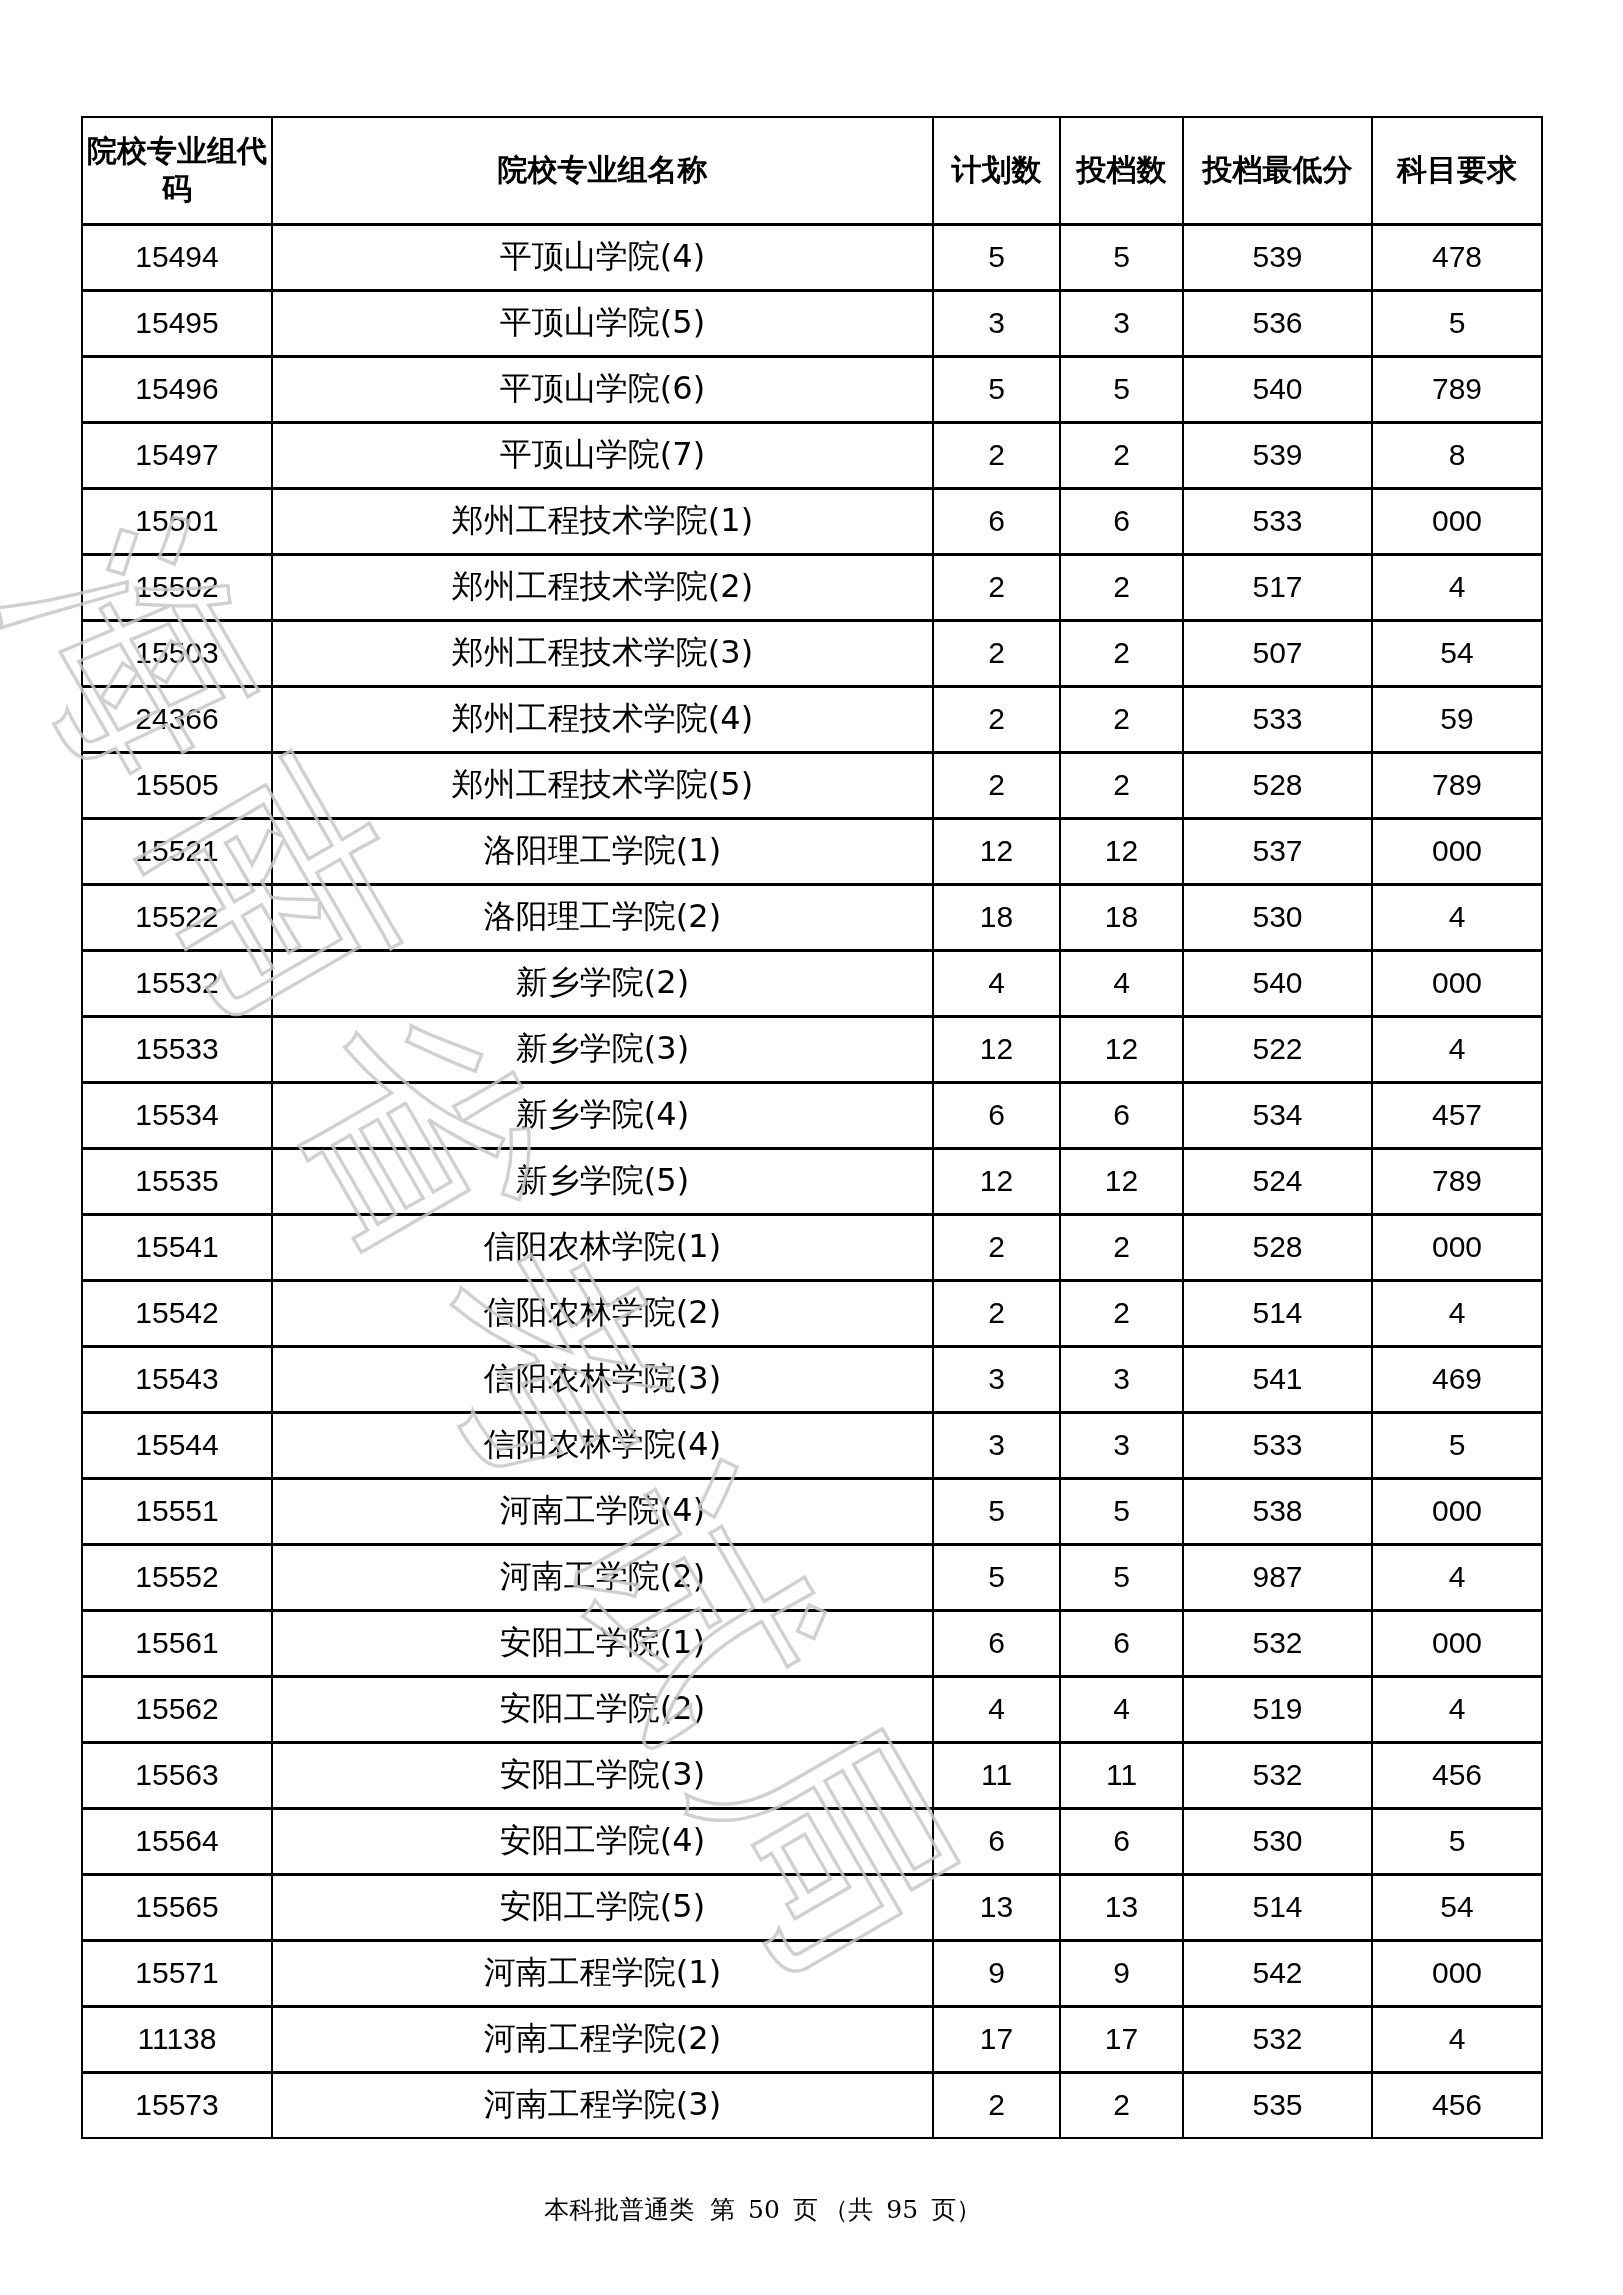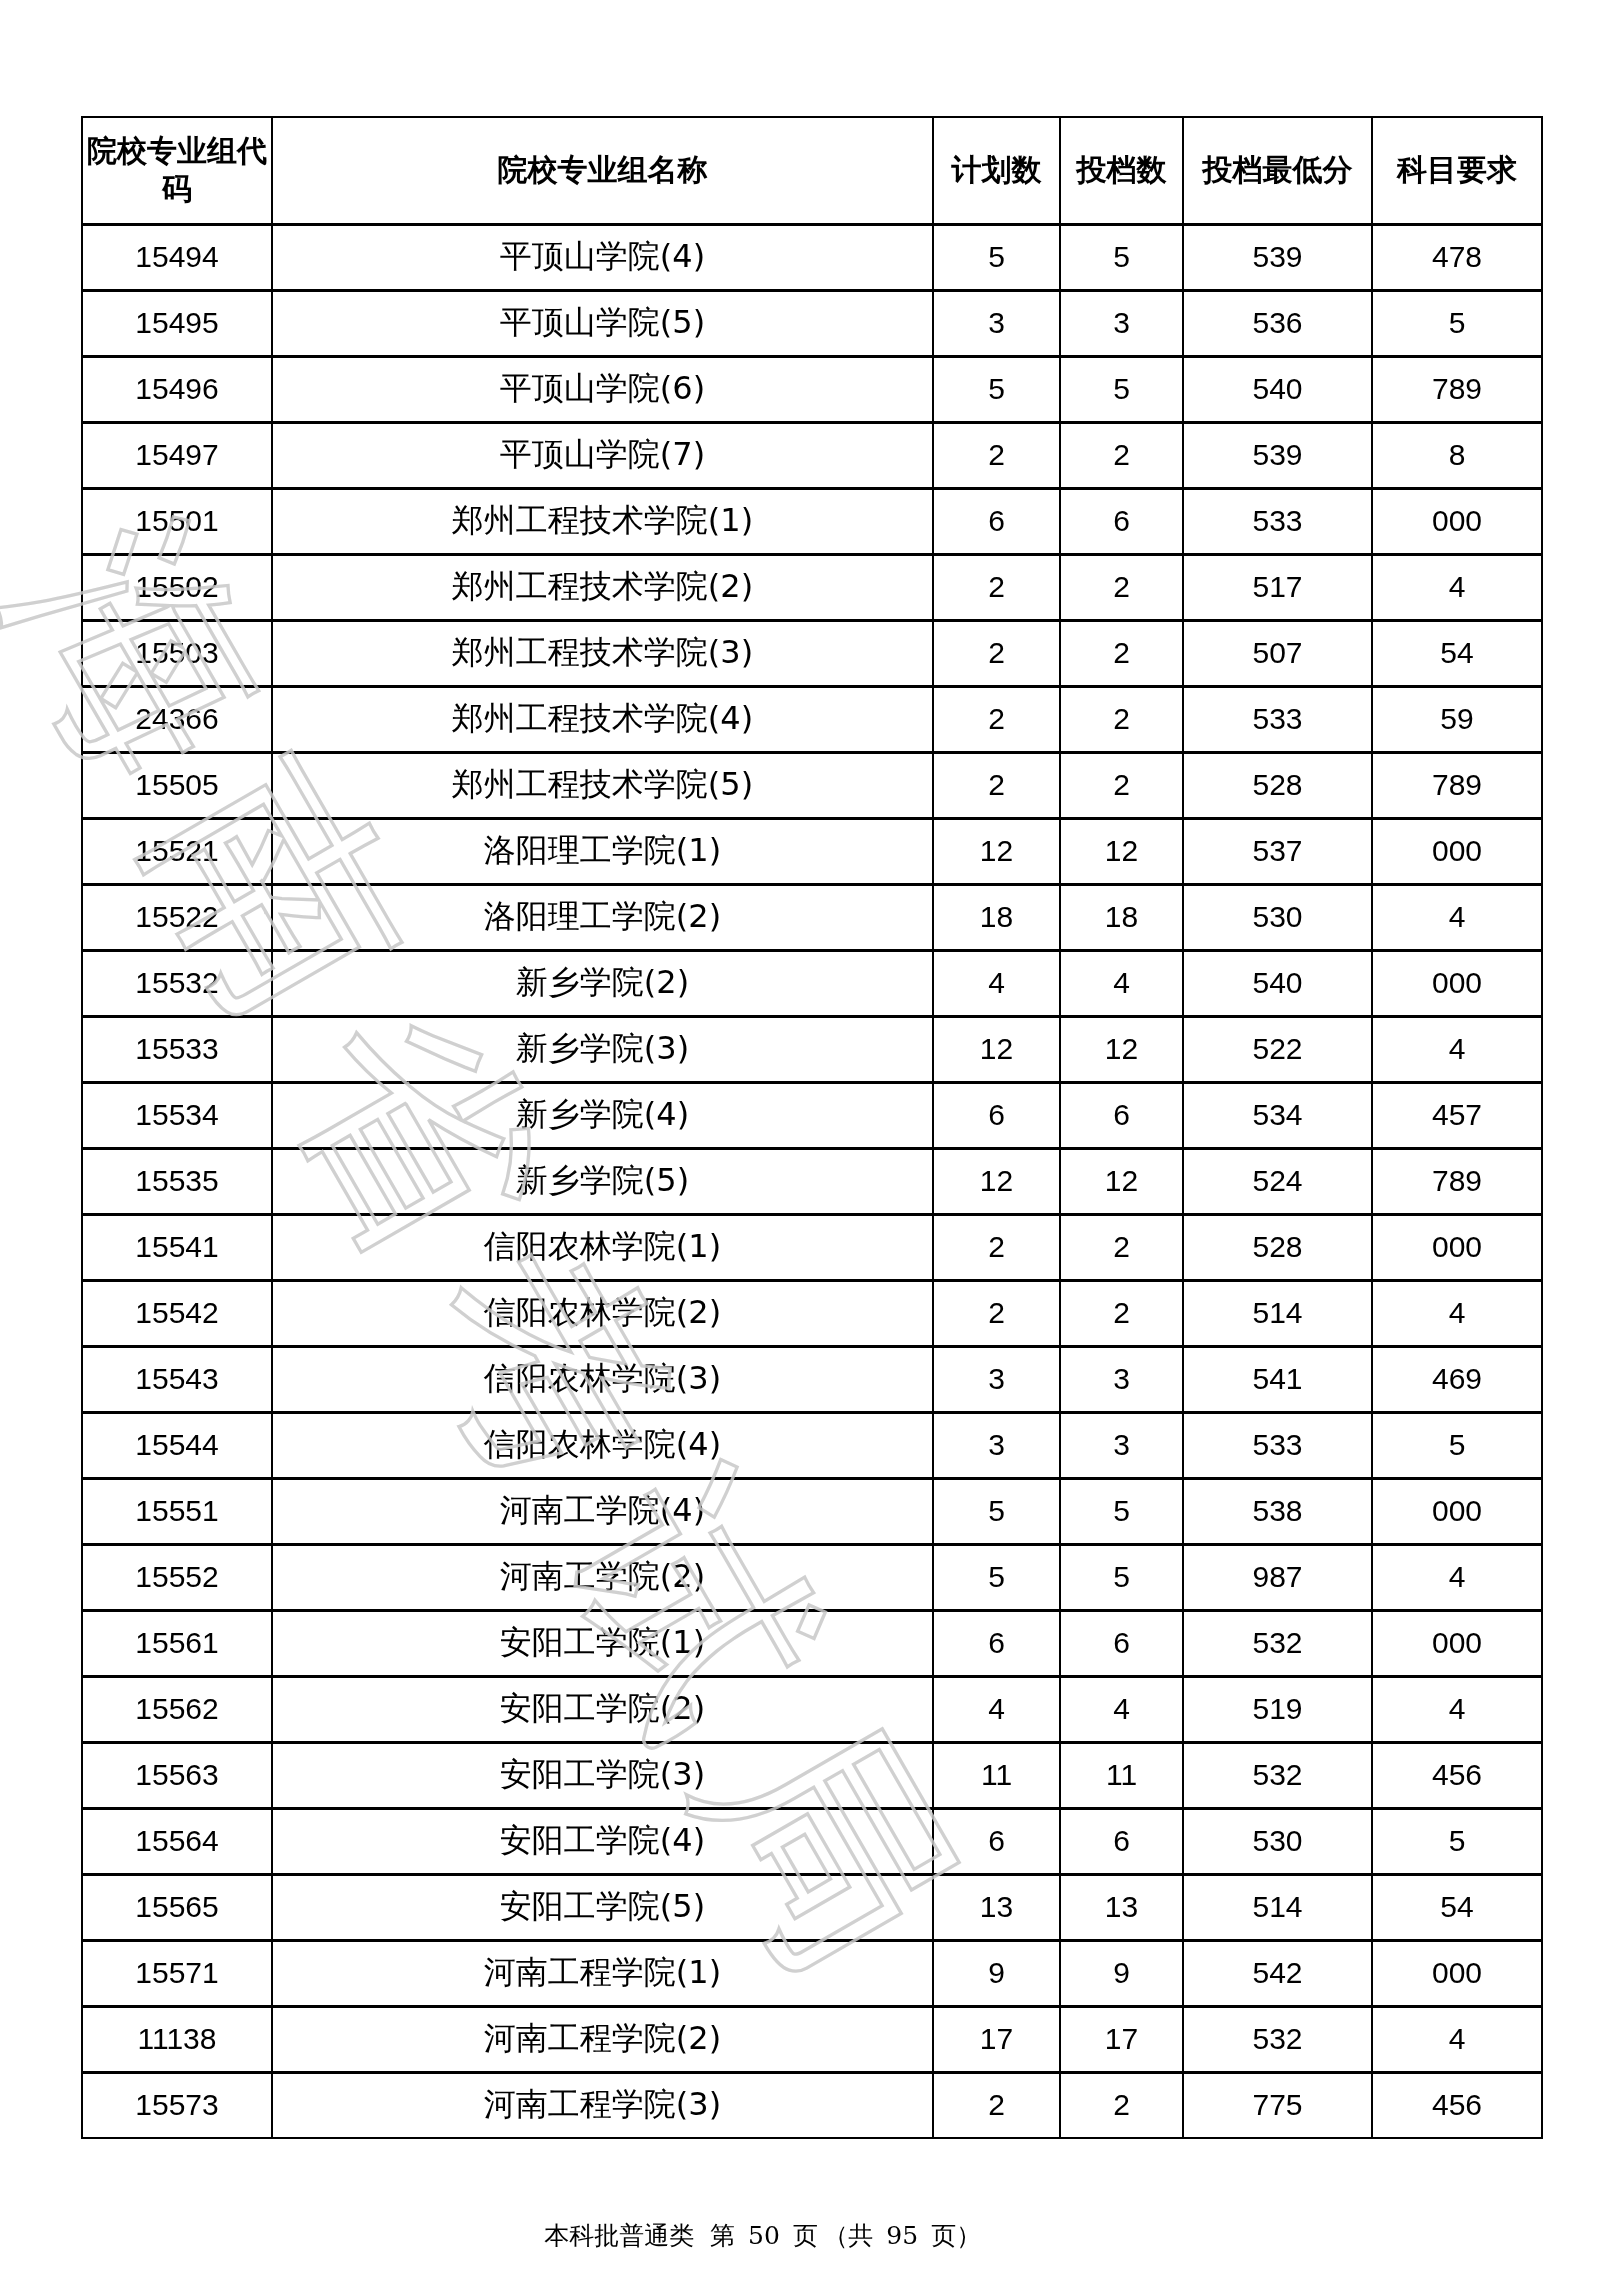--- a/index.html
+++ b/index.html
@@ -85,21 +85,20 @@
   .footer {
     position: absolute;
     left: 0;
     width: 1528px;
     top: 2187px;
     text-align: center;
     font-family: "DejaVu Serif", "Liberation Serif", serif;
     font-size: 25px;
     line-height: 46px;
     color: #000;
-    margin-top: 26px;
   }
   .footer span { margin: 0 2.6px; }
 </style>
 </head>
 <body>
 
 <div class="page">
 
   <table class="admission">
     <colgroup>
@@ -343,21 +342,21 @@
           <td>17</td>
           <td>17</td>
           <td>532</td>
           <td>4</td>
         </tr>
         <tr>
           <td>15573</td>
           <td class="name-cell">河南工程学院(3)</td>
           <td>2</td>
           <td>2</td>
-          <td>775</td>
+          <td>535</td>
           <td>456</td>
         </tr>
       </tbody>
   </table>
 
   <div class="watermark">海南省考试局</div>
 
   <div class="footer">
     <span>本科批普通类</span>
     <span><span>第</span> <span>50</span> <span>页</span><span>（共</span> <span>95</span> <span>页）</span></span>

